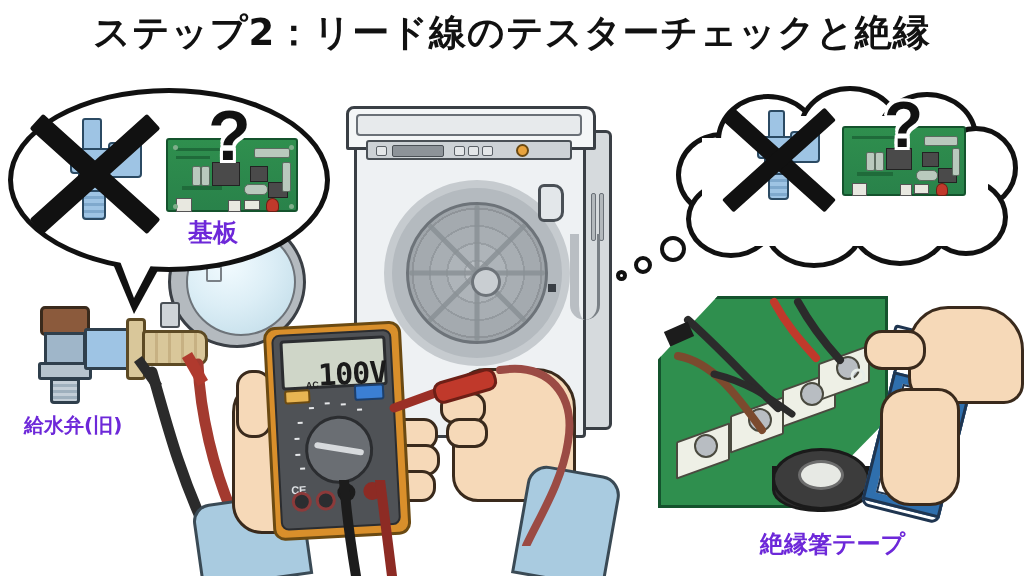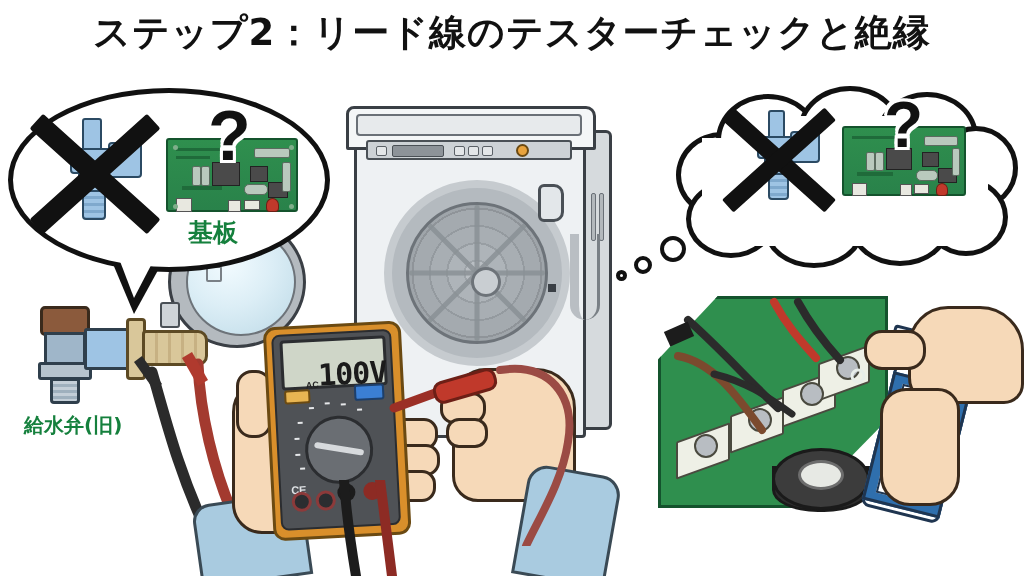--- a/index.html
+++ b/index.html
@@ -50,21 +50,21 @@
   .pcb .chip{position:absolute;background:#4a4a4a;border:1px solid #222;}
   .pcb .cap{position:absolute;background:#b9c9bd;border:1px solid #5b6b5f;border-radius:2px;}
   .pcb .trace{position:absolute;background:#1f6b3a;}
   .pcb .conn{position:absolute;background:#e8e8e0;border:1px solid #555;}
   .pcb .redc{position:absolute;background:#c0392b;border:1px solid #6d1f16;border-radius:2px;}
   .pcb .pad{position:absolute;background:#7fae8a;border-radius:50%;}
 
   .qmark{position:absolute;font-weight:bold;color:#111;
          text-shadow:-3px 0 #fff,3px 0 #fff,0 -3px #fff,0 3px #fff,-3px -3px #fff,3px 3px #fff,3px -3px #fff,-3px 3px #fff;}
 
-  .caption{position:absolute;font-weight:bold;color:#15803d;white-space:nowrap;}
+  .caption{position:absolute;font-weight:bold;color:#6d28d9;white-space:nowrap;}
 
   
   #washer{left:332px;top:96px;width:282px;height:348px;}
   .wm{position:absolute;box-sizing:border-box;}
   .wm-body{left:22px;top:30px;width:232px;height:312px;background:#eef1f3;border:3px solid #3a3f45;border-radius:4px;}
   .wm-side{left:250px;top:34px;width:30px;height:300px;background:#d6dadd;border:3px solid #3a3f45;border-radius:0 6px 6px 0;}
   .wm-top{left:14px;top:10px;width:250px;height:44px;background:#f4f6f7;border:3px solid #3a3f45;border-radius:8px 10px 2px 2px;}
   .wm-top2{left:24px;top:18px;width:226px;height:22px;background:#e7eaec;border:2px solid #6a7077;border-radius:4px;}
   .wm-panel{left:34px;top:44px;width:206px;height:20px;background:#cdd2d6;border:2px solid #4a5056;border-radius:3px;}
   .wm-screen{left:62px;top:48px;width:52px;height:12px;background:#8d9399;border:1px solid #4a5056;border-radius:2px;}
@@ -375,20 +375,21 @@
       <rect x="14" y="36" width="26" height="16" fill="#1c1c1c" transform="rotate(-24 27 44)"></rect>
       <circle cx="206" cy="86" r="6" fill="none" stroke="#e8eee9" stroke-width="3"></circle>
     </svg>
   </div>
 
   <div id="tape" class="abs">
     <div class="abs tape-side"></div>
     <div class="abs tape-out"></div>
     <div class="abs tape-in"></div>
   </div>
+  <div class="caption jp" style="left:760px;top:528px;font-size:24px;">絶縁箸テープ</div>
 
   <div class="abs" style="left:868px;top:326px;width:126px;height:212px;transform:rotate(14deg);">
     <div class="abs can-body"></div>
     <div class="abs can-blue"></div>
     <div class="abs can-label"></div>
     <div class="abs can-cap"></div>
     <div class="abs can-nozzle"></div>
     <div class="spray-text jp" style="left:32px;top:70px;font-size:22px;">接点復活剤</div>
   </div>
   <div class="hand abs" style="left:908px;top:306px;width:110px;height:92px;border-radius:40px 44px 20px 26px;"></div>

